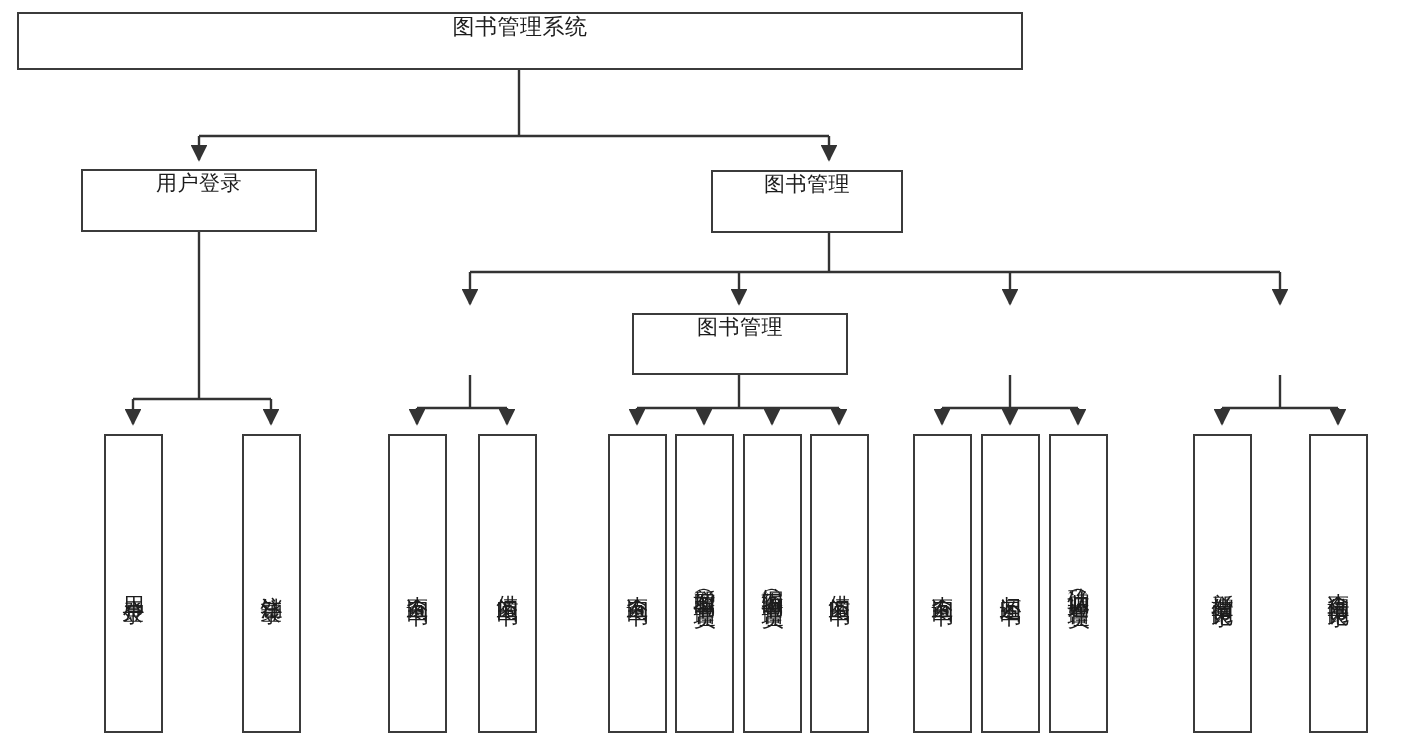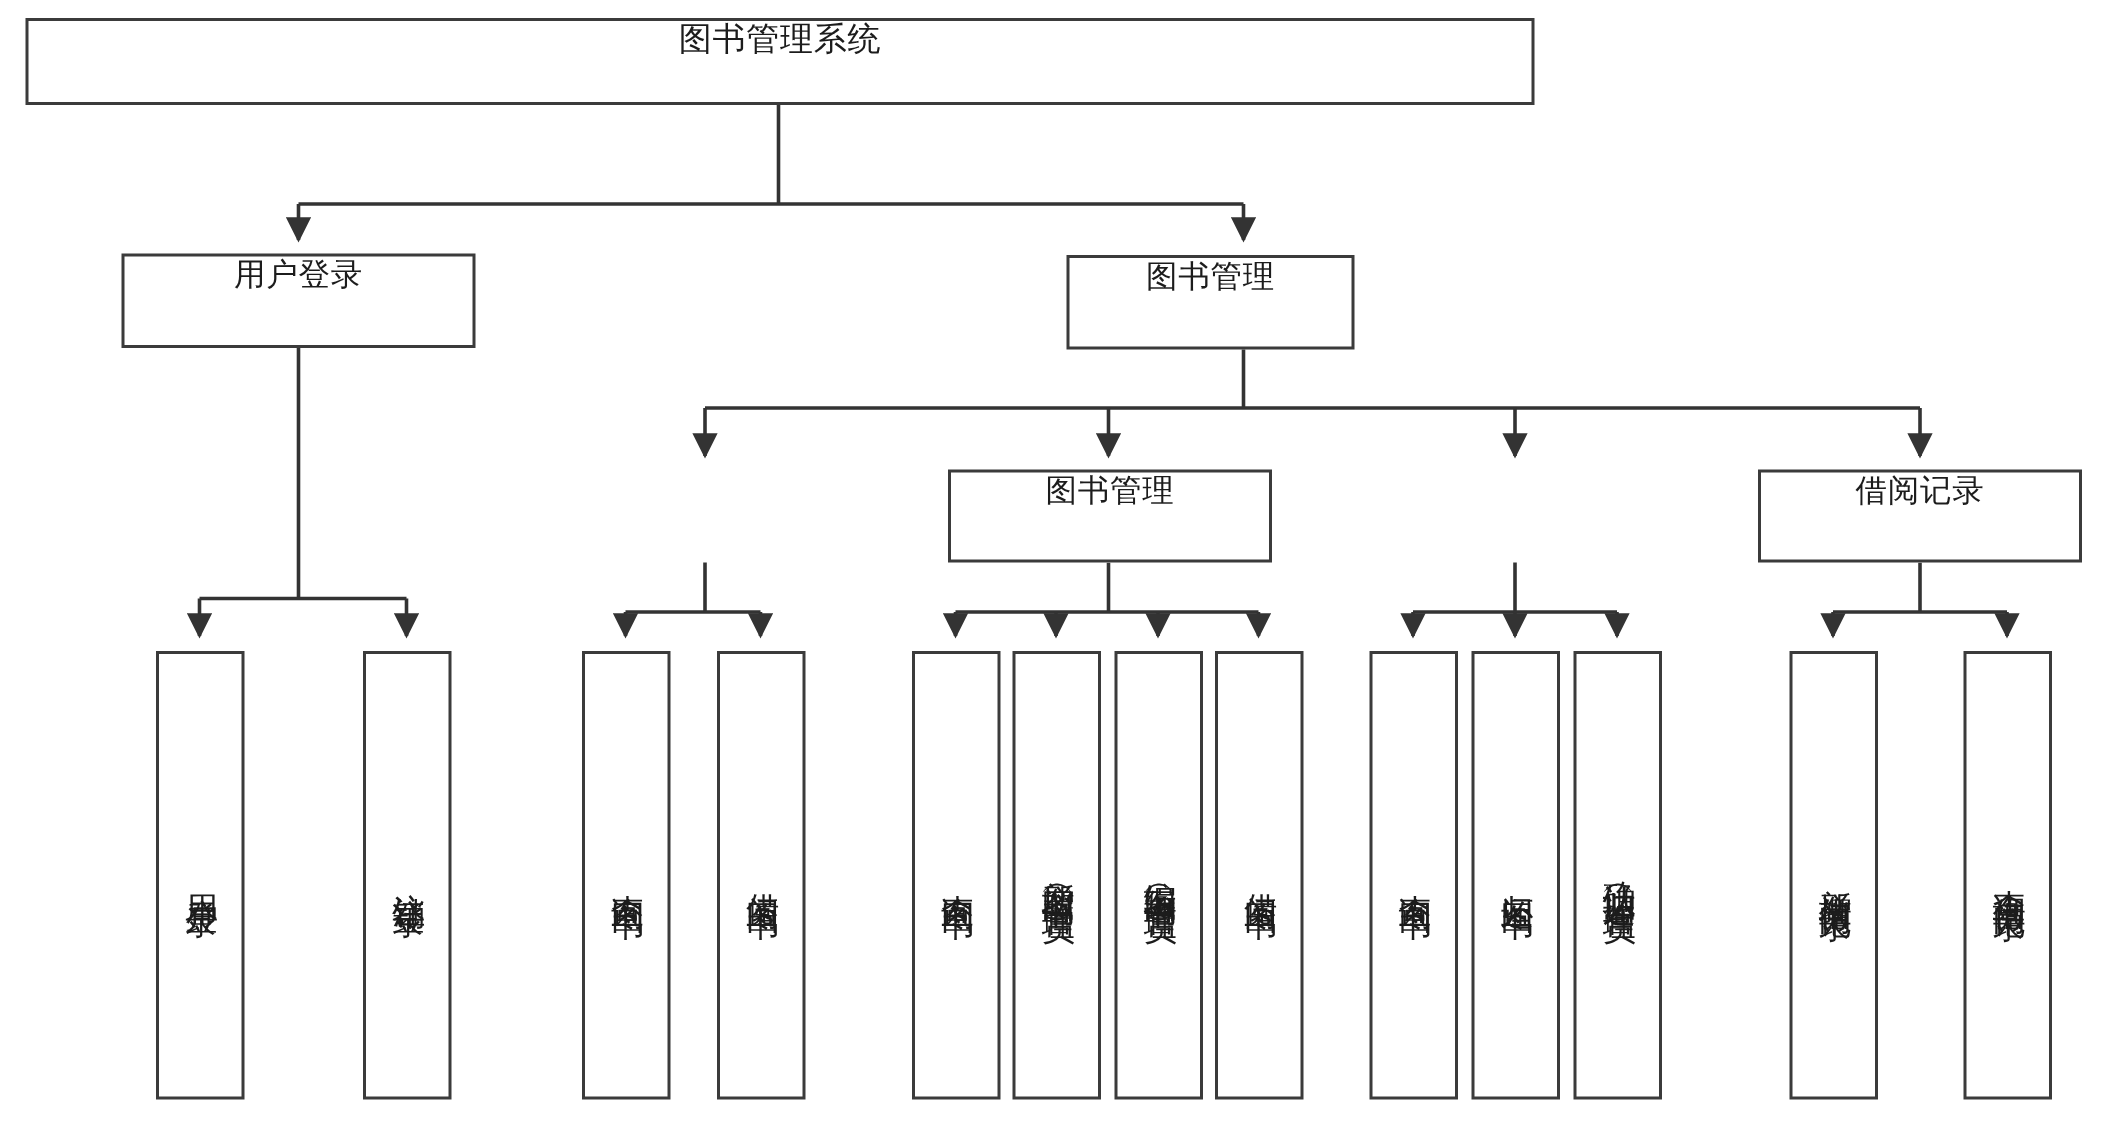--- a/index.html
+++ b/index.html
@@ -131,23 +131,20 @@
   <div class="node horiz" style="left:81px;top:169px;width:236px;height:63px;">
     <span class="lbl">用户登录</span>
   </div>
   <div class="node horiz" style="left:711px;top:170px;width:192px;height:63px;">
     <span class="lbl">图书管理</span>
   </div>
 
   <div class="node horiz" style="left:632px;top:313px;width:216px;height:62px;">
     <span class="lbl">图书管理</span>
   </div>
-  <div class="node horiz" style="left:1172px;top:313px;width:216px;height:62px;">
-    <span class="lbl">借阅记录</span>
-  </div>
 
   <div class="node vert" style="left:104px;top:434px;width:59px;height:299px;">
     <span class="lbl">用户登录</span>
   </div>
   <div class="node vert" style="left:242px;top:434px;width:59px;height:299px;">
     <span class="lbl">注销登录</span>
   </div>
 
   <div class="node vert" style="left:388px;top:434px;width:59px;height:299px;">
     <span class="lbl">查询图书</span>

